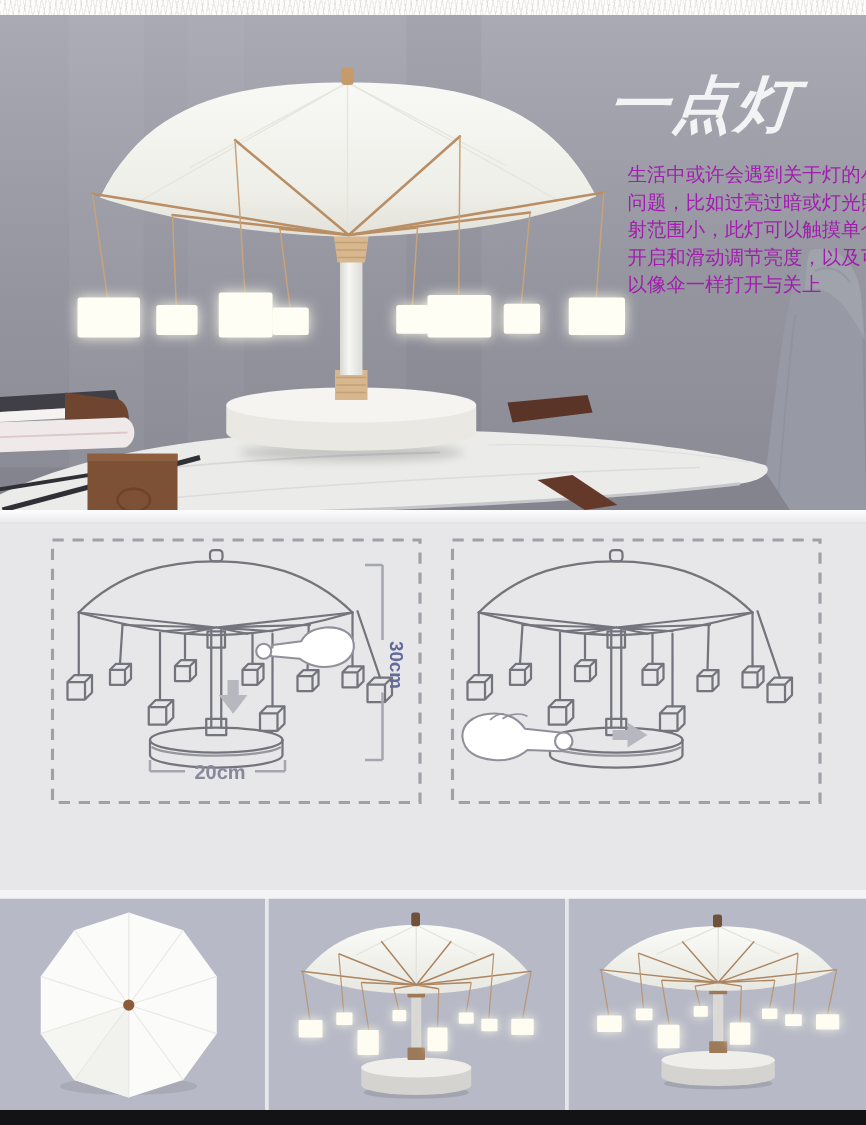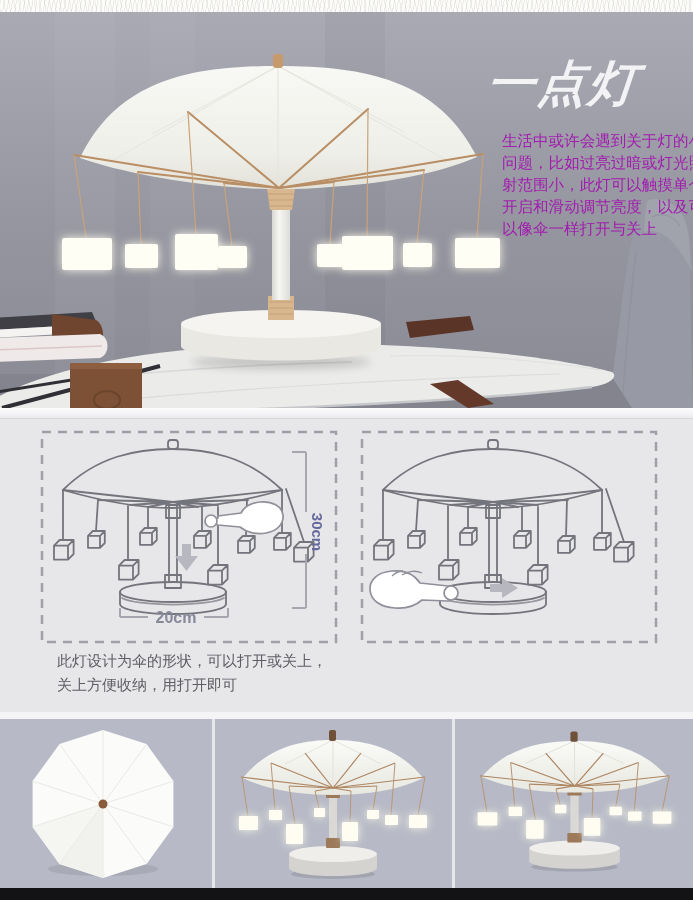--- a/index.html
+++ b/index.html
@@ -202,21 +202,20 @@
         <use href="#lampLine"></use>
         <path d="M 128,152 h 12 v -6 l 16,10 l -16,10 v -6 h -12 z" fill="#b7b8bf"></path>
         <g>
           <path d="M 86,154 l -28,-3 c -6,-9 -16,-13 -28,-12 c -14,1 -23,9 -22,19 c 1,11 11,17 25,18 c 11,1 20,-2 27,-8 l 26,1 c 6,0 6,-14 0,-15 z" fill="#ffffff" stroke="#8f909a" stroke-width="1.7" stroke-linejoin="round"></path>
           <path d="M 40,143 c 6,-4 14,-5 20,-2 M 30,144 c 3,-3 7,-5 11,-5" stroke="#8f909a" stroke-width="1.3" fill="none"></path>
           <circle cx="89" cy="161" r="7" fill="#ffffff" stroke="#8f909a" stroke-width="1.7"></circle>
         </g>
       </g>
     </svg>
 
-    <p class="caption cap-left">此灯设计为伞的形状，可以打开或关上，关上方便收纳，用打开即可</p>
   </div>
 
   <div class="gallery">
     <svg width="693" height="176" viewBox="0 0 693 176">
       <defs>
         <filter id="glowB" x="-120%" y="-120%" width="340%" height="340%">
           <feDropShadow dx="0" dy="0" stdDeviation="4" flood-color="#fffceb" flood-opacity="0.9"></feDropShadow>
         </filter>
         <linearGradient id="canopyG2" x1="0" y1="0" x2="0" y2="1">
           <stop offset="0" stop-color="#fafaf7"></stop>

